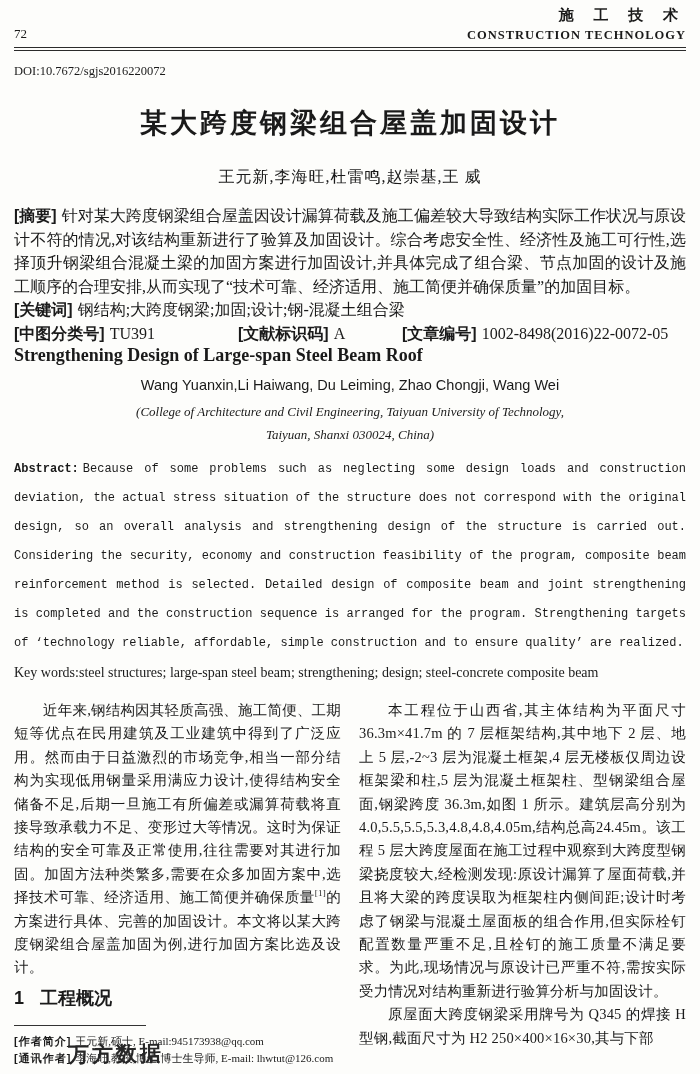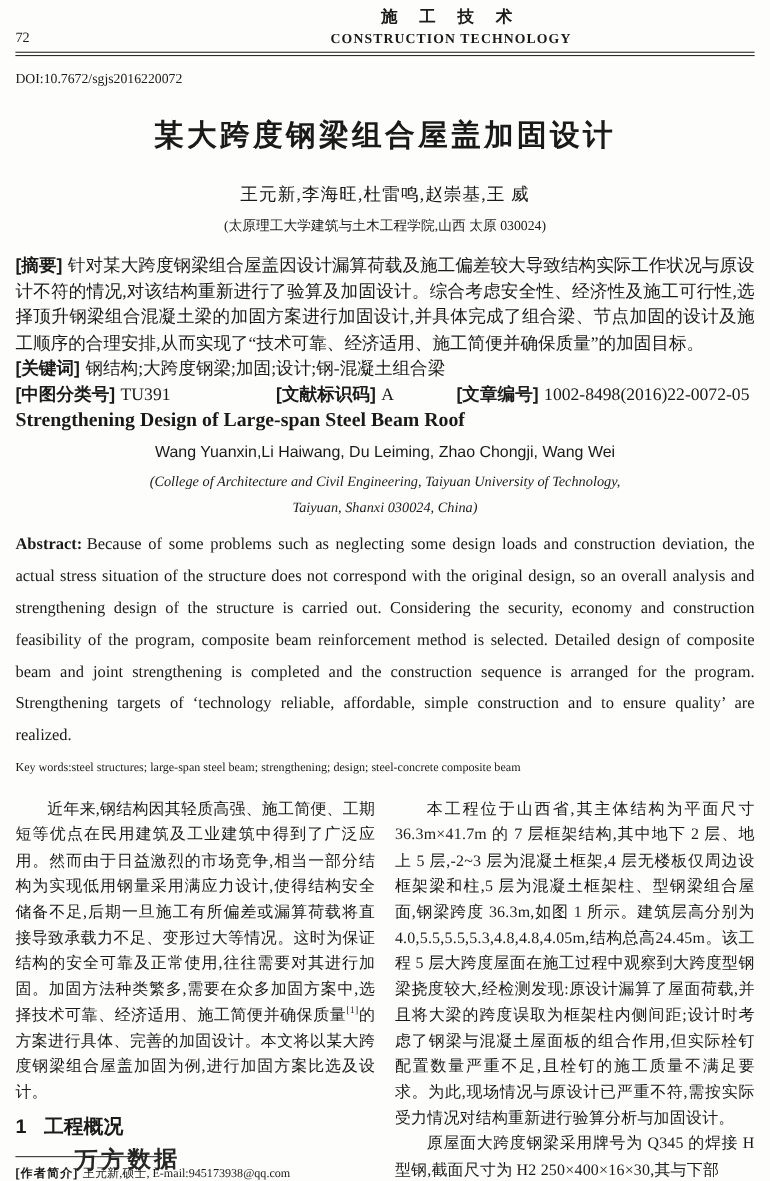--- a/index.html
+++ b/index.html
@@ -10,49 +10,49 @@
     color: #1a1a1a;
     font-family: "Liberation Serif", "DejaVu Serif", serif;
     overflow: hidden;
     position: relative;
   }
   .page { padding: 6px 14px 0 14px; position: relative; }
 
   
   .hdr { display: flex; align-items: flex-end; }
   .hdr-left { width: 120px; font-size: 13px; padding-bottom: 1px; }
-  .hdr-center { flex: 1; text-align: center; }
+  .hdr-center { flex: 1; text-align: right; }
   .hdr-right { width: 120px; text-align: right; }
   .jt-cn { font-size: 15px; letter-spacing: 8px; font-weight: bold; font-family: "Liberation Serif", serif; }
   .jt-en { font-size: 12.5px; letter-spacing: 1px; margin-top: 3px; font-weight: bold; }
   .hdr-right div { font-size: 12.5px; line-height: 19px; }
   .double-rule { margin-top: 4px; border-top: 1.5px solid #2b2b2b; border-bottom: 1px solid #2b2b2b; height: 4px; }
 
   .doi { margin-top: 13px; font-size: 12.5px; }
 
   
   .title-cn { margin-top: 26px; text-align: center; font-size: 27px; font-weight: 600; letter-spacing: 3px; font-family: "Liberation Serif", serif; }
   .authors-cn { margin-top: 26px; text-align: center; font-size: 16px; letter-spacing: 1px; }
   .affil-cn { margin-top: 9px; text-align: center; font-size: 12.5px; }
 
   
   .abs-block { margin-top: 16px; font-size: 16px; line-height: 23.5px; text-align: justify; text-justify: inter-ideograph; }
   .abs-block p { margin: 0; }
   .lbl { font-family: "Liberation Sans", sans-serif; font-weight: bold; margin-right: 5px; }
   .meta-row { display: flex; }
   .meta-item-1 { width: 224px; }
-  .meta-item-2 { width: 164px; margin-left: 13px; }
+  .meta-item-2 { width: 164px; }
 
   
   .title-en { text-align: left; font-size: 18px; font-weight: bold; font-family: "Liberation Serif", serif; }
   .authors-en { margin-top: 11px; text-align: center; font-size: 14.5px; font-family: "Liberation Sans", sans-serif; }
   .affil-en { margin-top: 7px; text-align: center; font-style: italic; font-size: 13px; line-height: 23px; }
-  .abs-en { margin-top: 9px; font-size: 15px; line-height: 29px; text-align: justify; }
+  .abs-en { margin-top: 9px; font-size: 12px; line-height: 29px; text-align: justify; font-family: Liberation Mono, monospace; }
   .abs-en .en-lbl { font-weight: bold; font-style: normal; margin-right: 4px; }
-  .kw-en { font-size: 11px; line-height: 29px; text-align: justify; }
+  .kw-en { font-size: 14px; line-height: 29px; text-align: justify; }
 
   
   .columns { display: flex; gap: 18px; margin-top: 12px; }
   .col { flex: 1; min-width: 0; }
   .body-para { font-size: 14.5px; line-height: 23.4px; text-align: justify; text-justify: inter-ideograph; letter-spacing: 0.2px; }
   .indent { text-indent: 2em; }
   sup.cite { font-size: 9px; vertical-align: super; line-height: 0; }
   .sec-heading { margin-top: 5px; font-size: 18px; font-weight: bold; font-family: "Liberation Sans", sans-serif; line-height: 26px; }
   .sec-heading .sec-num { margin-right: 16px; }
 
@@ -82,21 +82,20 @@
       <div class="jt-cn">施 工 技 术</div>
       <div class="jt-en">CONSTRUCTION TECHNOLOGY</div>
     </div>
   </header>
   <div class="double-rule"></div>
 
   <div class="doi">DOI:10.7672/sgjs2016220072</div>
 
   <h1 class="title-cn">某大跨度钢梁组合屋盖加固设计</h1>
   <div class="authors-cn">王元新,李海旺,杜雷鸣,赵崇基,王  威</div>
-  <div class="affil-cn">(太原理工大学建筑与土木工程学院,山西  太原  030024)</div>
 
   <div class="abs-block">
     <p><span class="lbl">[摘要]</span><span>针对某大跨度钢梁组合屋盖因设计漏算荷载及施工偏差较大导致结构实际工作状况与原设计不符的情况,对该结构重新进行了验算及加固设计。综合考虑安全性、经济性及施工可行性,选择顶升钢梁组合混凝土梁的加固方案进行加固设计,并具体完成了组合梁、节点加固的设计及施工顺序的合理安排,从而实现了“技术可靠、经济适用、施工简便并确保质量”的加固目标。</span></p>
     <p><span class="lbl">[关键词]</span><span>钢结构;大跨度钢梁;加固;设计;钢-混凝土组合梁</span></p>
     <p class="meta-row">
       <span class="meta-item-1"><span class="lbl">[中图分类号]</span><span>TU391</span></span>
       <span class="meta-item-2"><span class="lbl">[文献标识码]</span><span>A</span></span>
       <span class="meta-item-3"><span class="lbl">[文章编号]</span><span>1002-8498(2016)22-0072-05</span></span>
     </p>
   </div>

